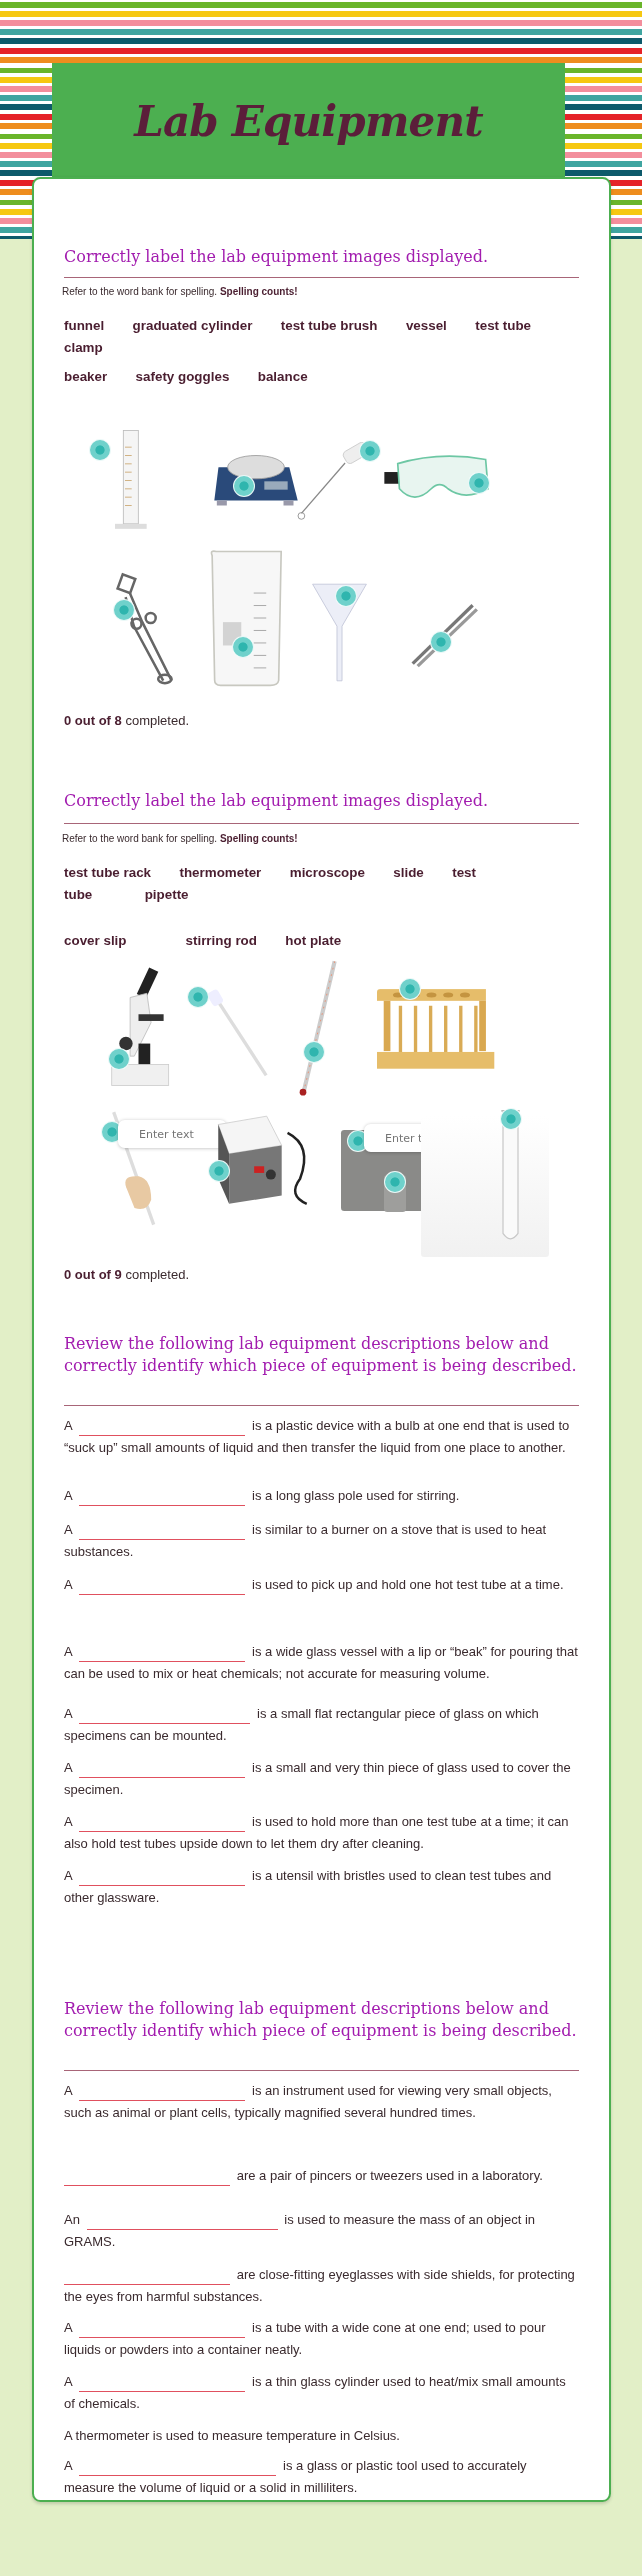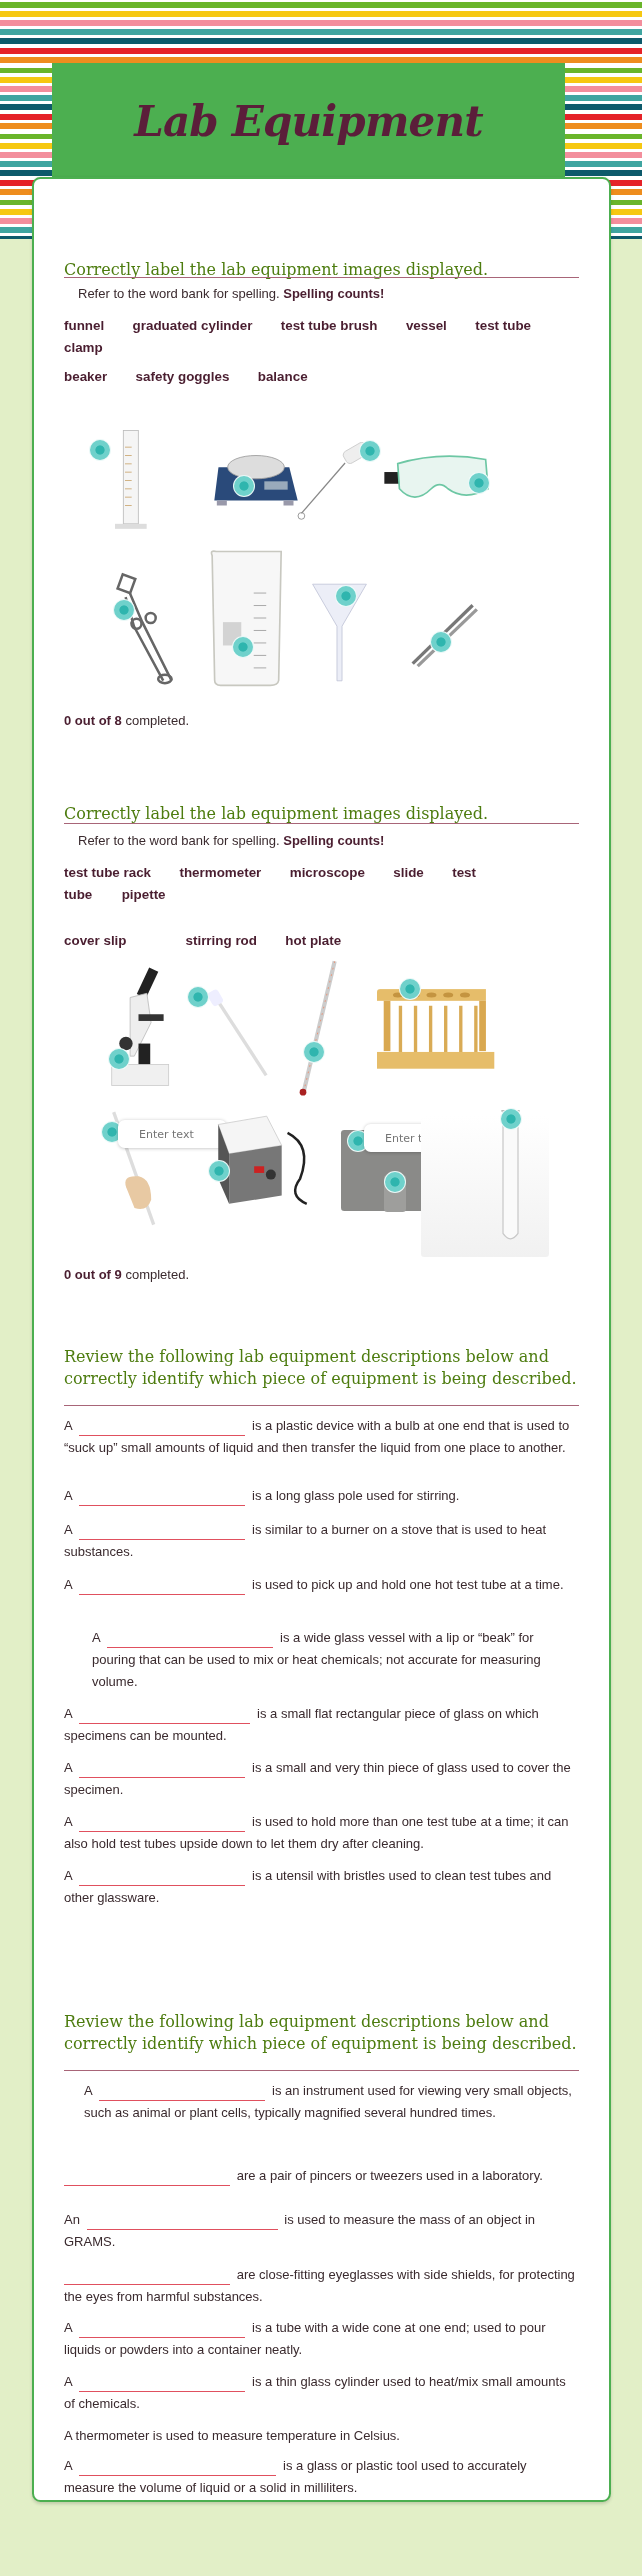--- a/index.html
+++ b/index.html
@@ -32,26 +32,25 @@
     color: #5b1e3a; font-size: 42px; line-height: 50px; letter-spacing: -0.8px;
   }
   .card {
     position: absolute; left: 32px; top: 177px; width: 579px; height: 2325px;
     background: #ffffff; border: 2.5px solid #4caf50; border-radius: 8.4px;
     box-shadow: 0 1.7px 3.3px rgba(0,0,0,0.15);
   }
   .section { position: absolute; left: 0; width: 100%; }
   .sec-heading {
     position: absolute; left: 30px; right: 30px;
-    font-family: "DejaVu Serif", serif; color: #4d7c0f; font-size: 16px; line-height: 22px;
+    font-family: "DejaVu Serif", serif; color: #a21caf; font-size: 16px; line-height: 22px;
     font-weight: normal;
-    margin-top: 13px;
   }
   .sec-rule { position: absolute; left: 30px; right: 30px; height: 0.8px; background: #a86578; }
-  .instr { position: absolute; left: 44px; font-size: 13px; color: #3a2a2e; }
+  .instr { position: absolute; left: 28px; font-size: 10px; color: #3a2a2e; }
   .instr b { color: #4a1e30; }
   .wordbank { position: absolute; left: 30px; right: 30px; font-size: 13.4px; font-weight: bold; color: #4a1e30; line-height: 22px; }
   .wordbank span { margin-right: 28.4px; }
   .eq {
     position: absolute; border-radius: 3.3px;
   }
   .hotspot {
     position: absolute; width: 22px; height: 22px; border-radius: 50%;
     background: radial-gradient(circle, #2fb5ae 0 4.2px, #6fd1cb 5px 10px, rgba(160,230,225,0.6) 11px);
     border: 1.3px solid rgba(255,255,255,0.85); cursor: pointer;
@@ -173,21 +172,21 @@
     <div class="hotspot" style="left:396px;top:452px;"></div>
 
     <div class="count" style="top:534px;"><b>0 out of 8</b> <span>completed.</span></div>
   </div>
 
   <div class="section" style="top:544px;">
     <h2 class="sec-heading" style="top:67px;">Correctly label the lab equipment images displayed.</h2>
     <div class="sec-rule" style="top:100px;"></div>
     <div class="instr" style="top:110px;"><span>Refer to the word bank for spelling.</span> <b>Spelling counts!</b></div>
     <div class="wordbank" style="top:139px;">
-      <span>test tube rack</span><span>thermometer</span><span>microscope</span><span>slide</span><span>test tube</span><span style="margin-left:1px;">pipette</span>
+      <span>test tube rack</span><span>thermometer</span><span>microscope</span><span>slide</span><span>test tube</span><span style="margin-left:24px;">pipette</span>
     </div>
     <div class="wordbank" style="top:191px;margin-top:16px;">
       <span style="margin-right:59px;">cover slip</span><span>stirring rod</span><span>hot plate</span>
     </div>
 
     <svg class="eq" style="left:71px;top:241px;" width="67" height="134" viewBox="0 0 80 160">
       <rect x="45" y="5" width="12" height="35" fill="#222" transform="rotate(25 51 22)"></rect>
       <path d="M30,40 L50,35 L55,70 L35,110 L30,110 Z" fill="#eee" stroke="#bbb"></path>
       <rect x="40" y="60" width="30" height="8" fill="#333"></rect>
       <circle cx="25" cy="95" r="8" fill="#333"></circle>
@@ -266,32 +265,32 @@
   </div>
 
   <div class="section" style="top:1154px;">
     <h2 class="sec-heading" style="top:0px;">Review the following lab equipment descriptions below and correctly identify which piece of equipment is being described.</h2>
     <div class="sec-rule" style="top:72px;"></div>
 
     <p class="q" style="top:82px;"><span>A</span><input class="blank" style=""><span>is a plastic device with a bulb at one end that is used to “suck up” small amounts of liquid and then transfer the liquid from one place to another.</span></p>
     <p class="q" style="top:152px;"><span>A</span><input class="blank" style=""><span>is a long glass pole used for stirring.</span></p>
     <p class="q" style="top:186px;"><span>A</span><input class="blank" style=""><span>is similar to a burner on a stove that is used to heat substances.</span></p>
     <p class="q" style="top:241px;"><span>A</span><input class="blank" style=""><span>is used to pick up and hold one hot test tube at a time.</span></p>
-    <p class="q" style="top:294px;margin-left:28px;"><span>A</span><input class="blank" style=""><span>is a wide glass vessel with a lip or “beak” for pouring that can be used to mix or heat chemicals; not accurate for measuring volume.</span></p>
+    <p class="q" style="top:308px;"><span>A</span><input class="blank" style=""><span>is a wide glass vessel with a lip or “beak” for pouring that can be used to mix or heat chemicals; not accurate for measuring volume.</span></p>
     <p class="q" style="top:370px;"><span>A</span><input class="blank" style="width: 171px;"><span>is a small flat rectangular piece of glass on which specimens can be mounted.</span></p>
     <p class="q" style="top:424px;"><span>A</span><input class="blank" style=""><span>is a small and very thin piece of glass used to cover the specimen.</span></p>
     <p class="q" style="top:478px;"><span>A</span><input class="blank" style=""><span>is used to hold more than one test tube at a time; it can also hold test tubes upside down to let them dry after cleaning.</span></p>
     <p class="q" style="top:532px;"><span>A</span><input class="blank" style=""><span>is a utensil with bristles used to clean test tubes and other glassware.</span></p>
   </div>
 
   <div class="section" style="top:1819px;">
     <h2 class="sec-heading" style="top:0px;">Review the following lab equipment descriptions below and correctly identify which piece of equipment is being described.</h2>
     <div class="sec-rule" style="top:72px;"></div>
 
-    <p class="q" style="top:82px;margin-left:20px;"><span>A</span><input class="blank" style=""><span>is an instrument used for viewing very small objects, such as animal or plant cells, typically magnified several hundred times.</span></p>
+    <p class="q" style="top:82px;"><span>A</span><input class="blank" style=""><span>is an instrument used for viewing very small objects, such as animal or plant cells, typically magnified several hundred times.</span></p>
     <p class="q" style="top:167px;"><span></span><input class="blank lead" style=""><span>are a pair of pincers or tweezers used in a laboratory.</span></p>
     <p class="q" style="top:211px;"><span>An</span><input class="blank" style="width: 191px;"><span>is used to measure the mass of an object in GRAMS.</span></p>
     <p class="q" style="top:266px;"><span></span><input class="blank lead" style=""><span>are close-fitting eyeglasses with side shields, for protecting the eyes from harmful substances.</span></p>
     <p class="q" style="top:319px;"><span>A</span><input class="blank" style=""><span>is a tube with a wide cone at one end; used to pour liquids or powders into a container neatly.</span></p>
     <p class="q" style="top:373px;"><span>A</span><input class="blank" style=""><span>is a thin glass cylinder used to heat/mix small amounts of chemicals.</span></p>
     <p class="q" style="top:427px;"><span>A thermometer is used to measure temperature in Celsius.</span></p>
     <p class="q" style="top:457px;"><span>A</span><input class="blank wide" style=""><span>is a glass or plastic tool used to accurately measure the volume of liquid or a solid in milliliters.</span></p>
   </div>
 
 </div>

